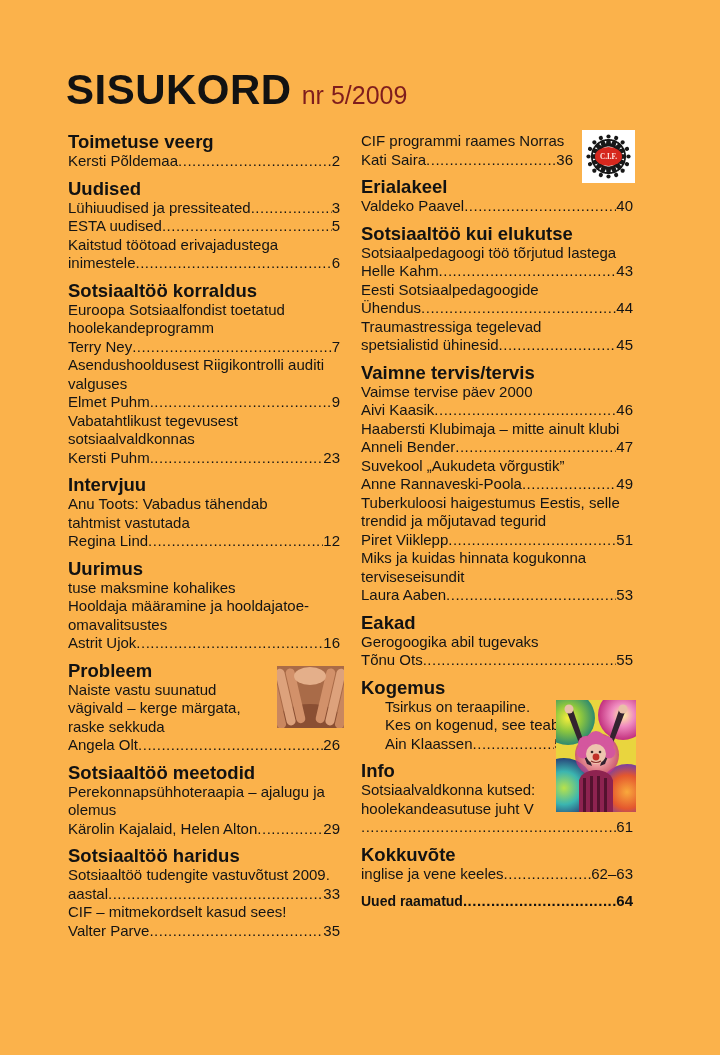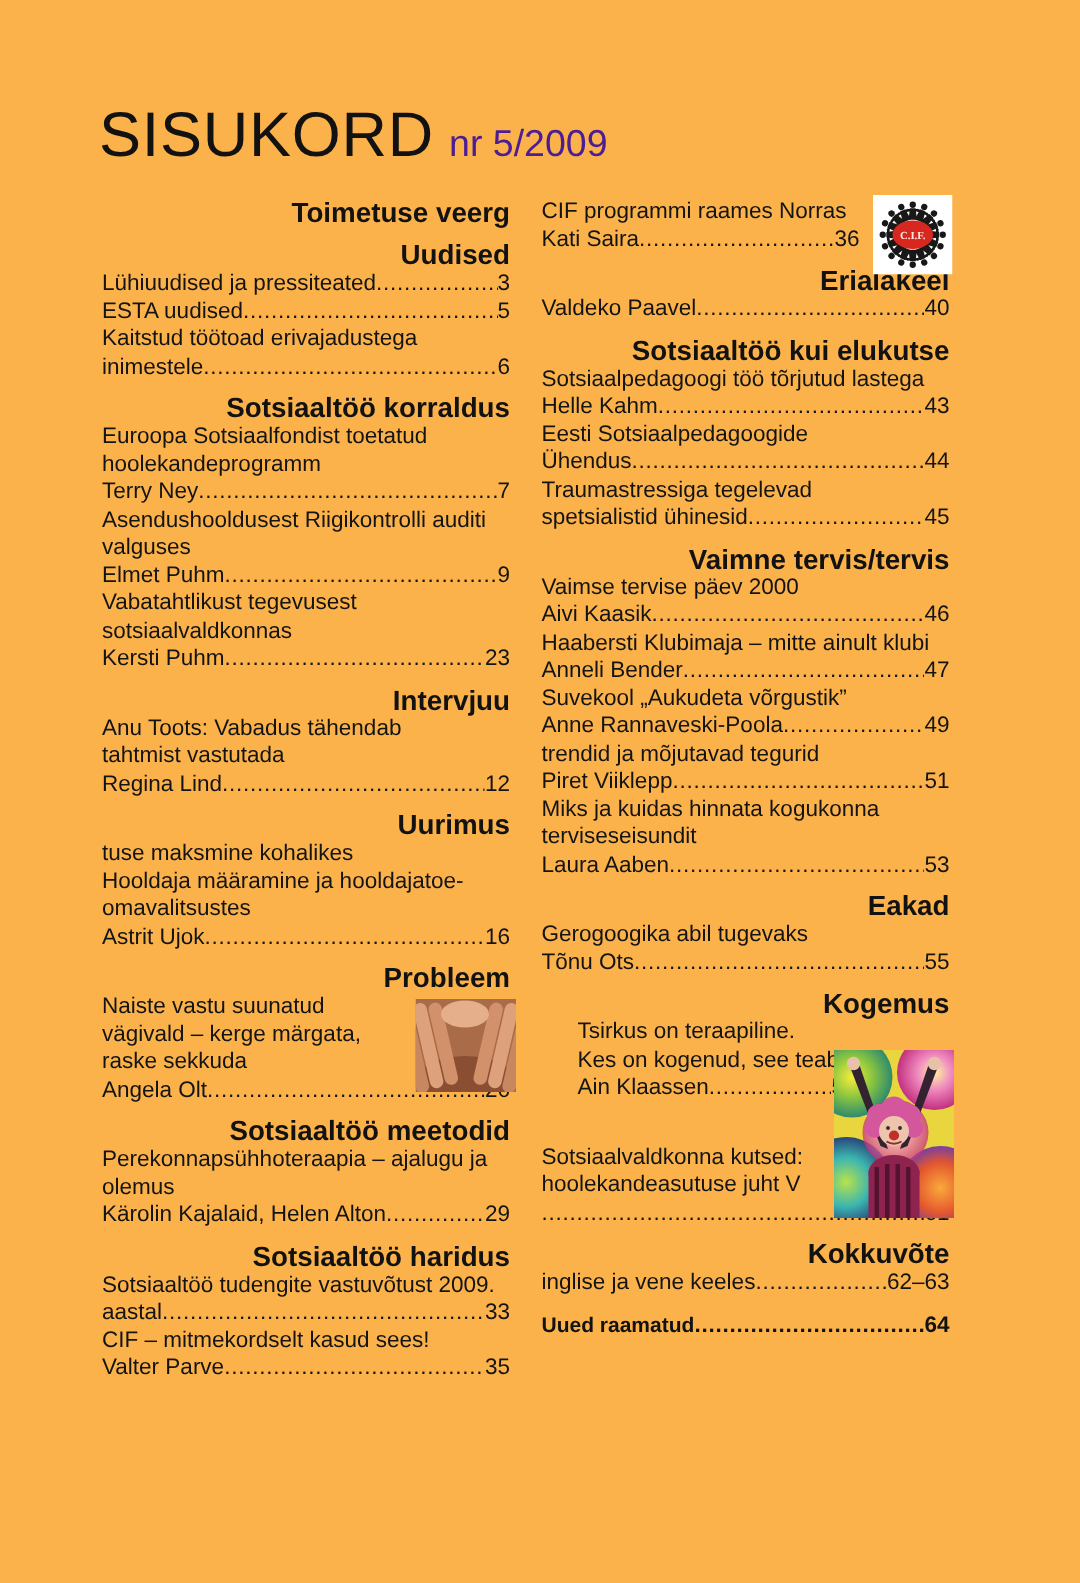--- a/index.html
+++ b/index.html
@@ -9,31 +9,31 @@
     width:720px; height:1055px;
     background:#FBB24B;
     font-family:"Liberation Sans", sans-serif;
     color:#141414;
     overflow:hidden;
     margin:0 auto;
   }
   .masthead { position:absolute; left:66px; top:66px; white-space:nowrap; }
   .masthead h1 {
     display:inline; margin:0;
-    font-size:42px; font-weight:normal; letter-spacing:0.5px; color:#121212;
+    font-size:42px; font-weight:bold; letter-spacing:0.5px; color:#121212;
   }
   .masthead .issue {
-    font-size:25px; color:#4c1d95; margin-left:10px; font-weight:normal;
+    font-size:25px; color:#7f1d1d; margin-left:10px; font-weight:normal;
   }
   .columns {
     position:absolute; left:68px; top:132px; width:565px;
     display:flex; gap:21px;
   }
   .column { width:272px; }
-  .section { margin-bottom:8px;text-align:right; }
+  .section { margin-bottom:8px; }
   .section h2 {
     margin:0; font-size:18.5px; line-height:20px; font-weight:bold; color:#121212;
   }
   .row {
     display:flex; align-items:baseline;
     font-size:15px; line-height:18.5px; white-space:nowrap;
   }
   .row .t { flex:0 0 auto; }
   .row .dots { flex:1 1 auto; overflow:hidden; min-width:0; }
   .row .dots::after {
@@ -62,20 +62,25 @@
 <div class="page" style="background: rgb(251, 178, 75);">
 
   <header class="masthead">
     <h1>SISUKORD</h1><span class="issue">nr 5/2009</span>
   </header>
 
   <div class="columns" id="columns">
       <div class="column">
         <div class="section section-toimetuse-veerg">
           <h2>Toimetuse veerg</h2>
+          <div class="row leader">
+            <span class="t">Kersti Põldemaa</span>
+            <span class="dots"></span>
+            <span class="pg">2</span>
+          </div>
         </div>
         <div class="section section-uudised">
           <h2>Uudised</h2>
           <div class="row leader">
             <span class="t">Lühiuudised ja pressiteated</span>
             <span class="dots"></span>
             <span class="pg">3</span>
           </div>
           <div class="row leader">
             <span class="t">ESTA uudised</span>
@@ -273,20 +278,23 @@
             <span class="dots"></span>
             <span class="pg">47</span>
           </div>
           <div class="row">
             <span class="t">Suvekool „Aukudeta võrgustik”</span>
           </div>
           <div class="row leader">
             <span class="t">Anne Rannaveski-Poola</span>
             <span class="dots"></span>
             <span class="pg">49</span>
+          </div>
+          <div class="row">
+            <span class="t">Tuberkuloosi haigestumus Eestis, selle</span>
           </div>
           <div class="row">
             <span class="t">trendid ja mõjutavad tegurid</span>
           </div>
           <div class="row leader">
             <span class="t">Piret Viiklepp</span>
             <span class="dots"></span>
             <span class="pg">51</span>
           </div>
           <div class="row">

